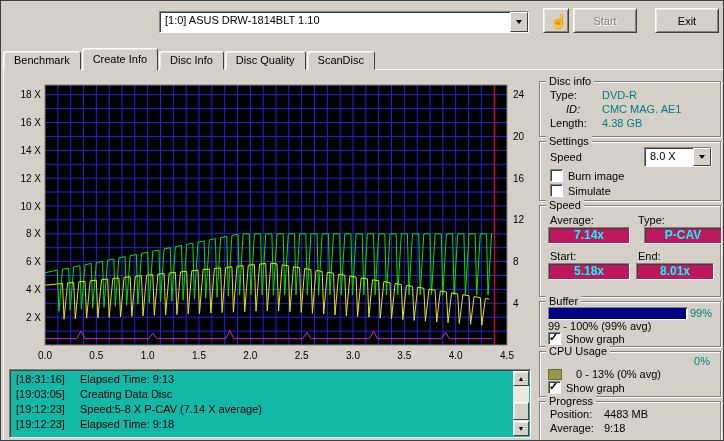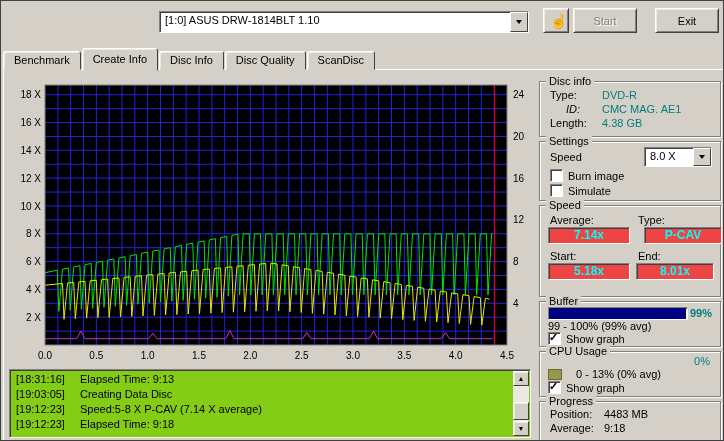--- a/index.html
+++ b/index.html
@@ -1,19 +1,19 @@
 <!DOCTYPE html>
 <html><head>
 <meta charset="utf-8">
 <style>
   html,body{margin:0;padding:0;background:#6f6f6f;}
   #window{position:relative;width:724px;height:441px;background:#d4d0c8;
     font-family:"Liberation Sans",sans-serif;font-size:11px;color:#000;overflow:hidden;
     border:1px solid #404040;box-sizing:border-box;}
-  .sunken-white{background:#84cc16;border:1px solid;border-color:#808080 #fff #fff #808080;
+  .sunken-white{background:#14b8a6;border:1px solid;border-color:#808080 #fff #fff #808080;
     box-shadow:inset 1px 1px 0 #404040;}
   .btn{position:absolute;font-family:"Liberation Sans",sans-serif;font-size:11px;
     background:#d4d0c8;border:1px solid;border-color:#fff #404040 #404040 #fff;
     box-shadow:inset 1px 1px 0 #ece9e2, inset -1px -1px 0 #808080;cursor:pointer;}
   .btn.disabled{color:#808080;text-shadow:1px 1px 0 #fff;}
   
   .logo{position:absolute;left:8px;top:2px;width:140px;}
   .logo-nero{font-size:21px;font-weight:700;letter-spacing:2px;line-height:20px;}
   .logo-swoosh{width:56px;height:4px;border-bottom:3px solid #c00000;border-radius:0 0 100% 100%;margin-top:-3px;}
   .logo-sub{font-size:12px;font-weight:700;font-style:italic;letter-spacing:.5px;margin-top:2px;white-space:nowrap;}
@@ -44,21 +44,21 @@
     border-color:#fff #404040 #404040 #fff;box-shadow:inset 1px 1px 0 #ece9e2;box-sizing:border-box;
     display:flex;align-items:center;justify-content:center;font-size:7px;line-height:7px;cursor:pointer;}
   .sb-btn.up{top:0;} .sb-btn.down{bottom:0;}
   .sb-thumb{position:absolute;left:0;width:16px;height:18px;bottom:16px;background:#d4d0c8;border:1px solid;
     border-color:#fff #404040 #404040 #fff;box-shadow:inset 1px 1px 0 #ece9e2;box-sizing:border-box;cursor:grab;}
   
   .group{position:absolute;border:1px solid #808080;box-shadow:inset 1px 1px 0 #fff, 1px 1px 0 #fff;z-index:2;}
   .group-title{position:absolute;top:-7px;left:6px;background:#d4d0c8;padding:0 3px;line-height:12px;}
   .glabel{position:absolute;white-space:nowrap;}
   .gvalue-teal{position:absolute;color:#007e7e;white-space:nowrap;}
-  .lcd{position:absolute;background:#ef4444;color:#00ffff;font-weight:700;font-size:12px;text-align:center;
+  .lcd{position:absolute;background:#be185d;color:#00ffff;font-weight:700;font-size:12px;text-align:center;
     border:1px solid;border-color:#808080 #fff #fff #808080;box-shadow:inset 1px 1px 0 #404040;
     height:15px;line-height:15px;}
   .checkbox{width:11px;height:11px;background:#fff;border:1px solid;border-color:#808080 #fff #fff #808080;
     box-shadow:inset 1px 1px 0 #404040;display:inline-block;vertical-align:-2px;position:relative;margin-right:5px;}
   .checkbox.checked::after{content:"\2713";position:absolute;left:0px;top:-2px;font-size:11px;font-weight:700;color:#000;}
   .cb-row{position:absolute;white-space:nowrap;cursor:pointer;}
   .bar-track{position:absolute;height:11px;background:#fff;border:1px solid;border-color:#808080 #fff #fff #808080;
     box-shadow:inset 1px 1px 0 #404040;overflow:hidden;}
   .bar-fill{height:100%;background:#000082;}
   .swatch{position:absolute;width:12px;height:9px;background:#97974d;border:1px solid #6a6a38;}
@@ -227,21 +227,21 @@
     <span class="glabel" style="left:98px;top:44px;">End:</span>
     <span class="lcd" style="left:8px;top:57px;width:80px;">5.18x</span>
     <span class="lcd" style="left:96px;top:57px;width:76px;">8.01x</span>
   </div>
 
   <div class="group" style="left:538px;top:300px;width:180px;height:44px;">
     <span class="group-title">Buffer</span>
     <div class="bar-track" style="left:8px;top:5px;width:138px;">
       <div class="bar-fill" style="width: 99%;"></div>
     </div>
-    <span class="gvalue-teal" style="left:150px;top:5px;font-weight:bold;">99%</span>
+    <span class="gvalue-teal" style="left:150px;top:5px;">99%</span>
     <span class="glabel" style="left:8px;top:18px;">99 - 100% (99% avg)</span>
     <label class="cb-row" style="left:8px;top:30px;"><span class="checkbox checked"></span><span>Show graph</span></label>
   </div>
 
   <div class="group" style="left:538px;top:350px;width:180px;height:44px;">
     <span class="group-title">CPU Usage</span>
     <span class="gvalue-teal" style="right:10px;top:3px;left:auto;">0%</span>
     <span class="swatch" style="left:8px;top:17px;"></span>
     <span class="glabel" style="left:36px;top:16px;">0 - 13% (0% avg)</span>
     <label class="cb-row" style="left:8px;top:29px;"><span class="checkbox checked"></span><span>Show graph</span></label>

